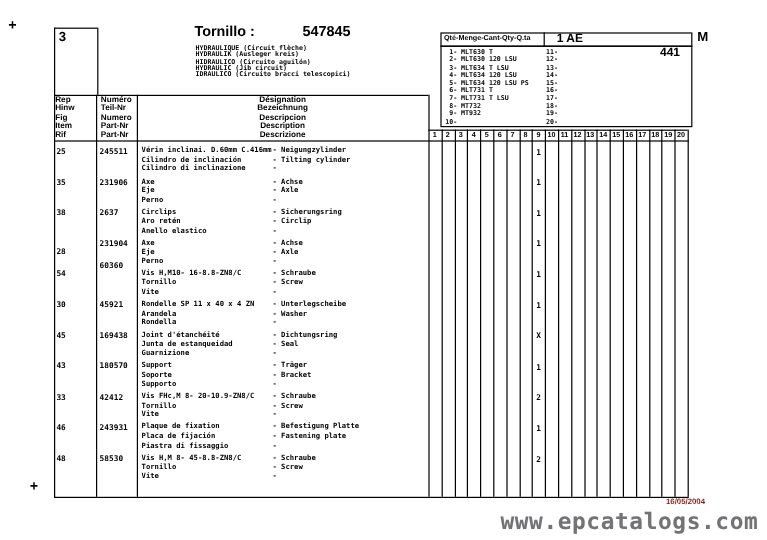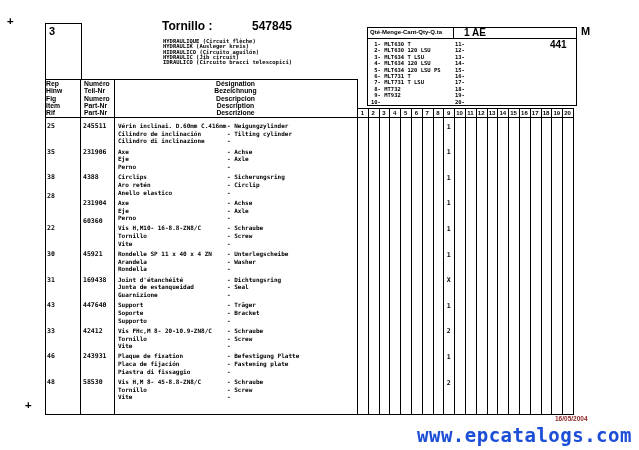--- a/index.html
+++ b/index.html
@@ -7,21 +7,21 @@
   .ln{position:absolute;background:#000;}
   .abs{position:absolute;}
   .mono{position:absolute;font-family:"DejaVu Sans Mono","Liberation Mono",monospace;font-weight:bold;color:#000;white-space:pre;line-height:1.15;}
   .sans{position:absolute;font-family:"Liberation Sans",sans-serif;font-weight:bold;color:#000;white-space:pre;line-height:1.07;}
   .box{position:absolute;border:1px solid #000;background:transparent;}
   .titles{font-size:5.5px;line-height:5.3px;}
   .hdrcol{font-size:6.8px;line-height:7.3px;}
   .center{text-align:center;}
   .models{font-size:5.5px;line-height:6.4px;}
   .date{font-size:6.5px;color:#8b1f1f;}
-  .epcat{font-family:"DejaVu Sans Mono","Liberation Mono",monospace;font-weight:bold;font-size:19px;color:#1d4ed8;letter-spacing:.5px;text-shadow:0 0 1px #dfe3ef;}
+  .epcat{font-family:"DejaVu Sans Mono","Liberation Mono",monospace;font-weight:bold;font-size:19px;color:#737373;letter-spacing:.5px;text-shadow:0 0 1px #dfe3ef;}
   .activation{font-family:"Liberation Sans",sans-serif;font-weight:normal;font-size:15px;color:#c2c6c6;}
   .rowitem{font-size:6.5px;}
   .desc{font-size:6px;}
   .gridnum{font-size:6px;text-align:center;}
 </style>
 </head>
 <body>
 
 <div id="page">
 
@@ -146,66 +146,66 @@
       <div class="mono rowitem" style="left:47px;top:148.6px;">35</div>
       <div class="mono rowitem" style="left:83px;top:148.6px;">231906</div>
       <div class="mono desc" style="left:118px;top:148.6px;">Axe</div>
       <div class="mono desc" style="left:227px;top:148.6px;">- Achse</div>
       <div class="mono desc" style="left:118px;top:156.3px;">Eje</div>
       <div class="mono desc" style="left:227px;top:156.3px;">- Axle</div>
       <div class="mono desc" style="left:118px;top:164.0px;">Perno</div>
       <div class="mono desc" style="left:227px;top:164.0px;">-</div>
       <div class="mono rowitem center" style="left:443.4px;top:149.1px;width:10.8px;text-align:center;">1</div>
       <div class="mono rowitem" style="left:47px;top:174.2px;">38</div>
-      <div class="mono rowitem" style="left:83px;top:174.2px;">4388</div>
+      <div class="mono rowitem" style="left:83px;top:174.2px;">2637</div>
       <div class="mono desc" style="left:118px;top:174.2px;">Circlips</div>
       <div class="mono desc" style="left:227px;top:174.2px;">- Sicherungsring</div>
       <div class="mono desc" style="left:118px;top:181.9px;">Aro retén</div>
       <div class="mono desc" style="left:227px;top:181.9px;">- Circlip</div>
       <div class="mono desc" style="left:118px;top:189.6px;">Anello elastico</div>
       <div class="mono desc" style="left:227px;top:189.6px;">-</div>
       <div class="mono rowitem center" style="left:443.4px;top:174.7px;width:10.8px;text-align:center;">1</div>
-      <div class="mono rowitem" style="left:47px;top:193px;">28</div>
+      <div class="mono rowitem" style="left:47px;top:207px;">28</div>
       <div class="mono rowitem" style="left:83px;top:199.8px;">231904</div>
       <div class="mono desc" style="left:118px;top:199.8px;">Axe</div>
       <div class="mono desc" style="left:227px;top:199.8px;">- Achse</div>
       <div class="mono desc" style="left:118px;top:207.5px;">Eje</div>
       <div class="mono desc" style="left:227px;top:207.5px;">- Axle</div>
       <div class="mono desc" style="left:118px;top:215.2px;">Perno</div>
       <div class="mono desc" style="left:227px;top:215.2px;">-</div>
       <div class="mono rowitem center" style="left:443.4px;top:200.3px;width:10.8px;text-align:center;">1</div>
-      <div class="mono rowitem" style="left:47px;top:225.4px;">22</div>
+      <div class="mono rowitem" style="left:47px;top:225.4px;">54</div>
       <div class="mono rowitem" style="left:83px;top:218px;">60360</div>
       <div class="mono desc" style="left:118px;top:225.4px;">Vis H,M10- 16-8.8-ZN8/C</div>
       <div class="mono desc" style="left:227px;top:225.4px;">- Schraube</div>
       <div class="mono desc" style="left:118px;top:233.1px;">Tornillo</div>
       <div class="mono desc" style="left:227px;top:233.1px;">- Screw</div>
       <div class="mono desc" style="left:118px;top:240.8px;">Vite</div>
       <div class="mono desc" style="left:227px;top:240.8px;">-</div>
       <div class="mono rowitem center" style="left:443.4px;top:225.9px;width:10.8px;text-align:center;">1</div>
       <div class="mono rowitem" style="left:47px;top:251.0px;">30</div>
       <div class="mono rowitem" style="left:83px;top:251.0px;">45921</div>
       <div class="mono desc" style="left:118px;top:251.0px;">Rondelle SP 11 x 40 x 4 ZN</div>
       <div class="mono desc" style="left:227px;top:251.0px;">- Unterlegscheibe</div>
       <div class="mono desc" style="left:118px;top:258.7px;">Arandela</div>
       <div class="mono desc" style="left:227px;top:258.7px;">- Washer</div>
       <div class="mono desc" style="left:118px;top:266.4px;">Rondella</div>
       <div class="mono desc" style="left:227px;top:266.4px;">-</div>
       <div class="mono rowitem center" style="left:443.4px;top:251.5px;width:10.8px;text-align:center;">1</div>
-      <div class="mono rowitem" style="left:47px;top:276.6px;">31</div>
+      <div class="mono rowitem" style="left:47px;top:276.6px;">45</div>
       <div class="mono rowitem" style="left:83px;top:276.6px;">169438</div>
       <div class="mono desc" style="left:118px;top:276.6px;">Joint d'étanchéité</div>
       <div class="mono desc" style="left:227px;top:276.6px;">- Dichtungsring</div>
       <div class="mono desc" style="left:118px;top:284.3px;">Junta de estanqueidad</div>
       <div class="mono desc" style="left:227px;top:284.3px;">- Seal</div>
       <div class="mono desc" style="left:118px;top:292.0px;">Guarnizione</div>
       <div class="mono desc" style="left:227px;top:292.0px;">-</div>
       <div class="mono rowitem center" style="left:443.4px;top:277.1px;width:10.8px;text-align:center;">X</div>
       <div class="mono rowitem" style="left:47px;top:302.2px;">43</div>
-      <div class="mono rowitem" style="left:83px;top:302.2px;">447640</div>
+      <div class="mono rowitem" style="left:83px;top:302.2px;">180570</div>
       <div class="mono desc" style="left:118px;top:302.2px;">Support</div>
       <div class="mono desc" style="left:227px;top:302.2px;">- Träger</div>
       <div class="mono desc" style="left:118px;top:309.9px;">Soporte</div>
       <div class="mono desc" style="left:227px;top:309.9px;">- Bracket</div>
       <div class="mono desc" style="left:118px;top:317.6px;">Supporto</div>
       <div class="mono desc" style="left:227px;top:317.6px;">-</div>
       <div class="mono rowitem center" style="left:443.4px;top:302.7px;width:10.8px;text-align:center;">1</div>
       <div class="mono rowitem" style="left:47px;top:327.8px;">33</div>
       <div class="mono rowitem" style="left:83px;top:327.8px;">42412</div>
       <div class="mono desc" style="left:118px;top:327.8px;">Vis FHc,M 8- 20-10.9-ZN8/C</div>

